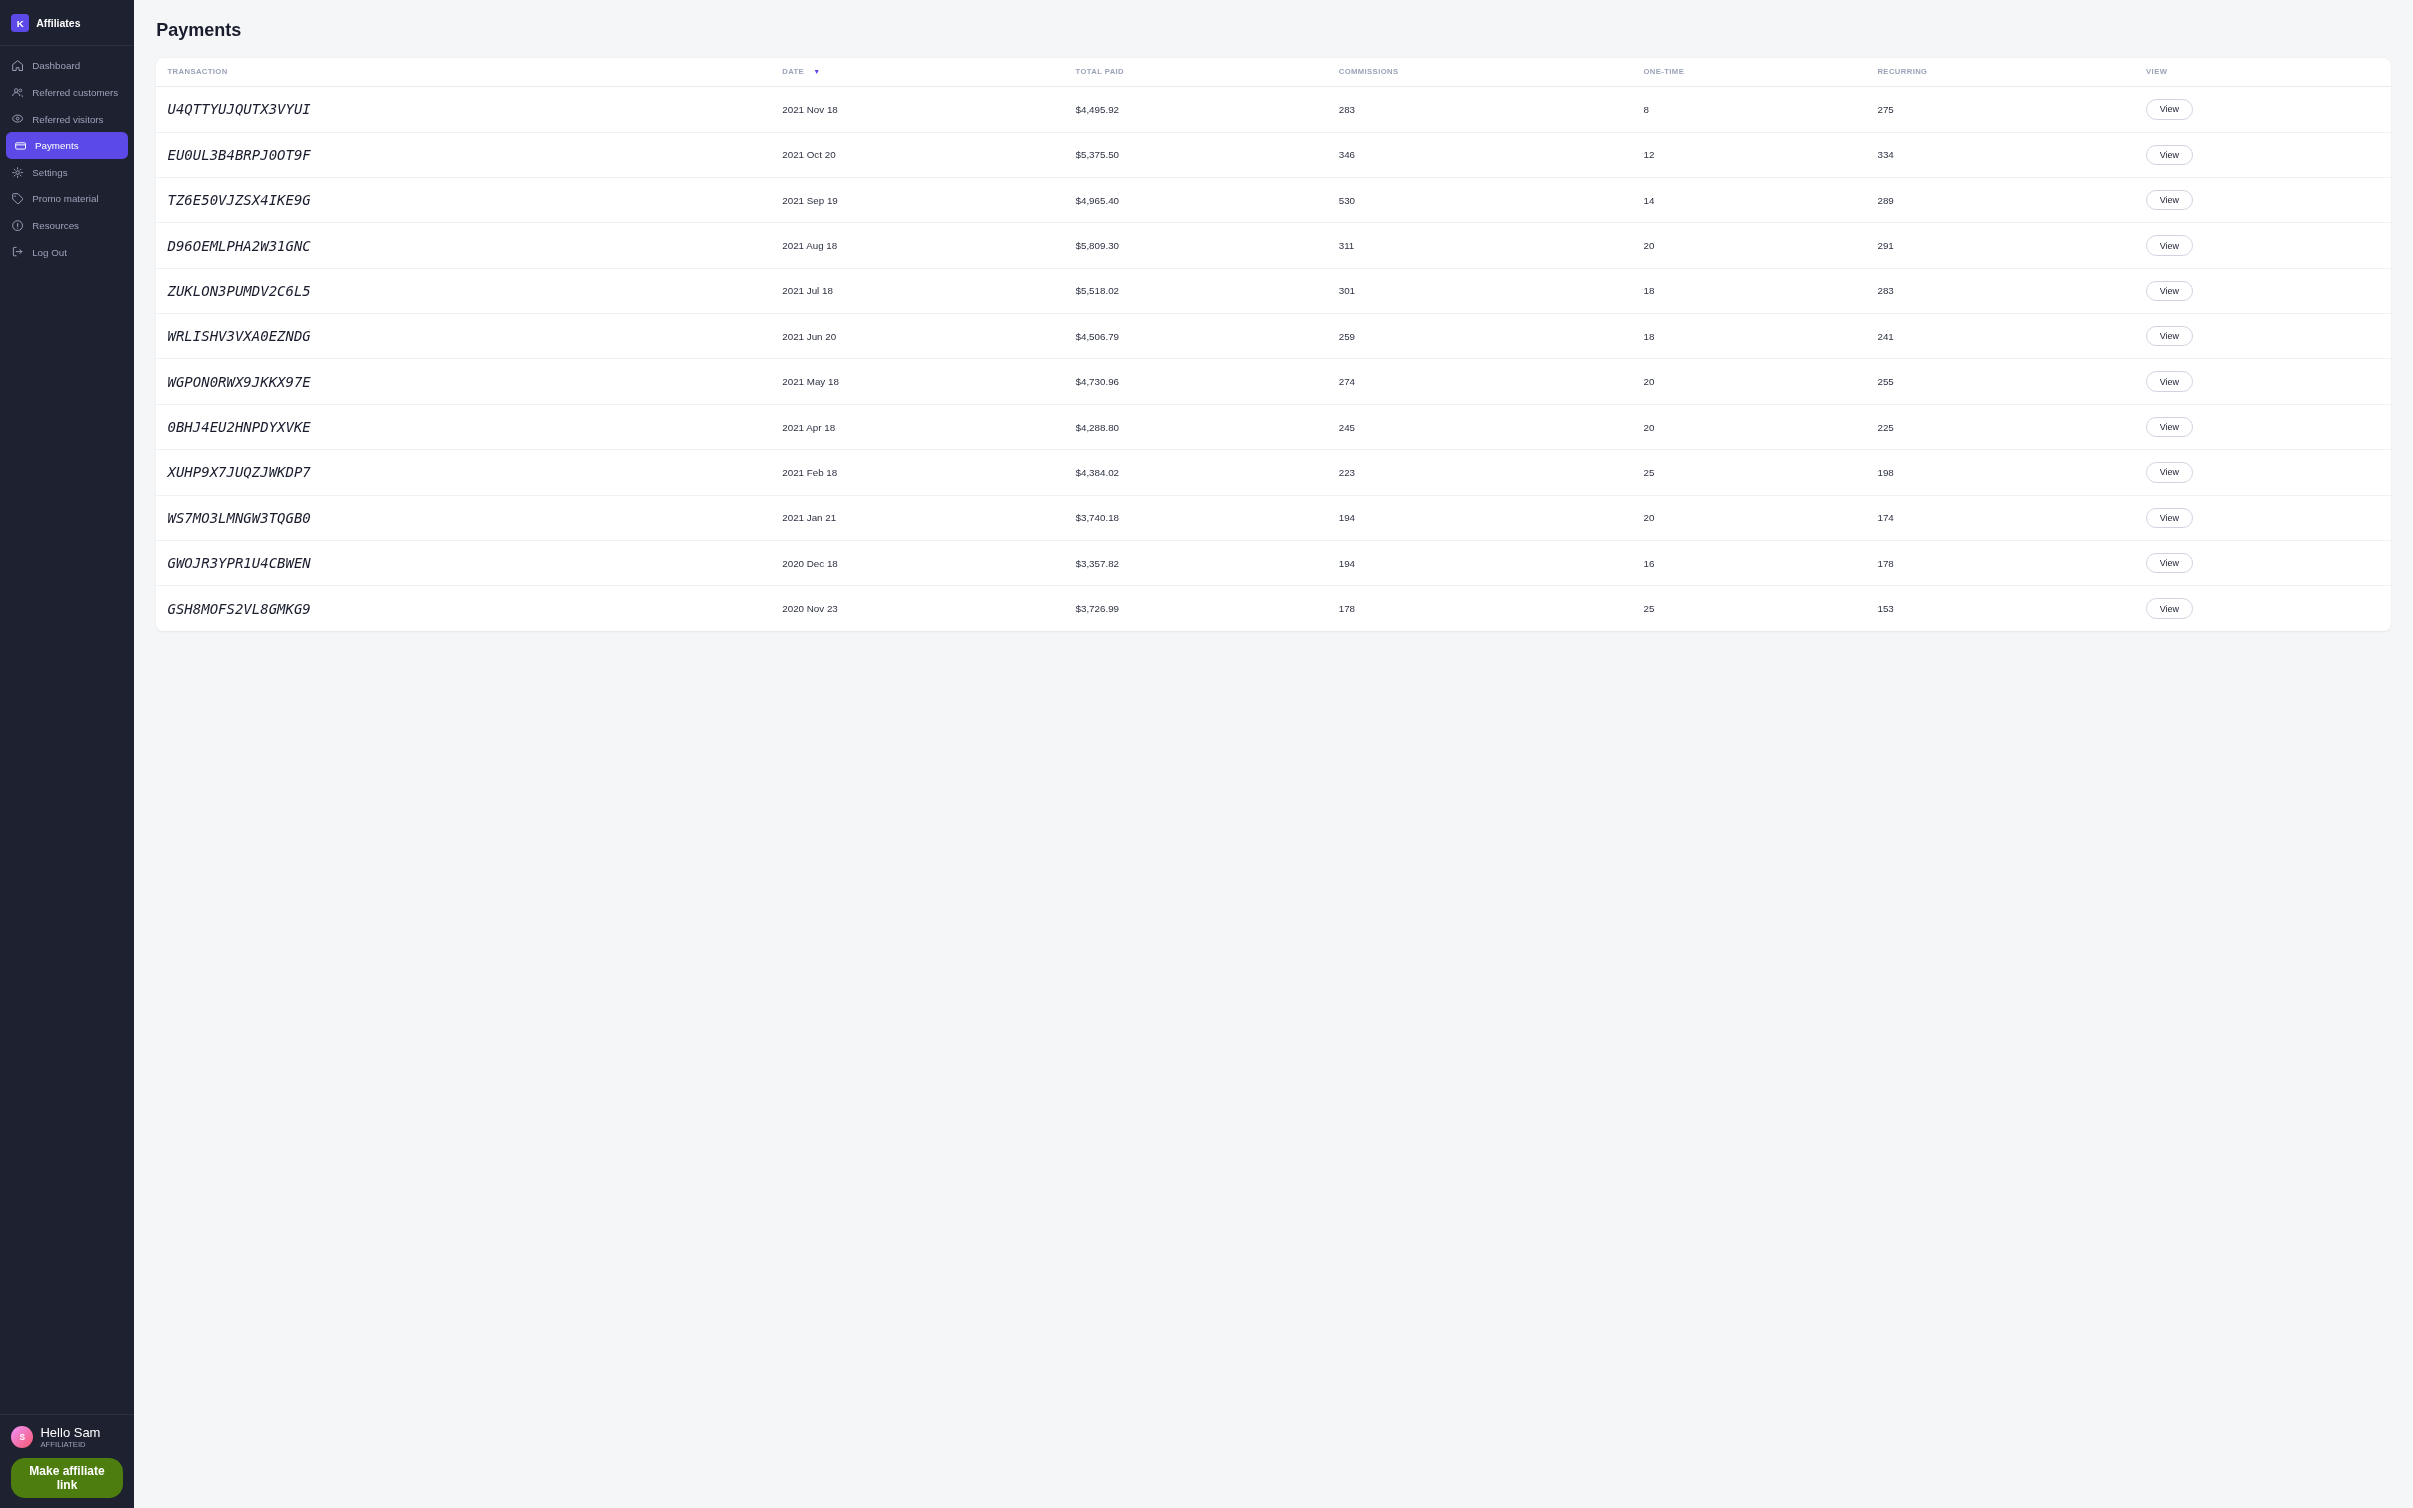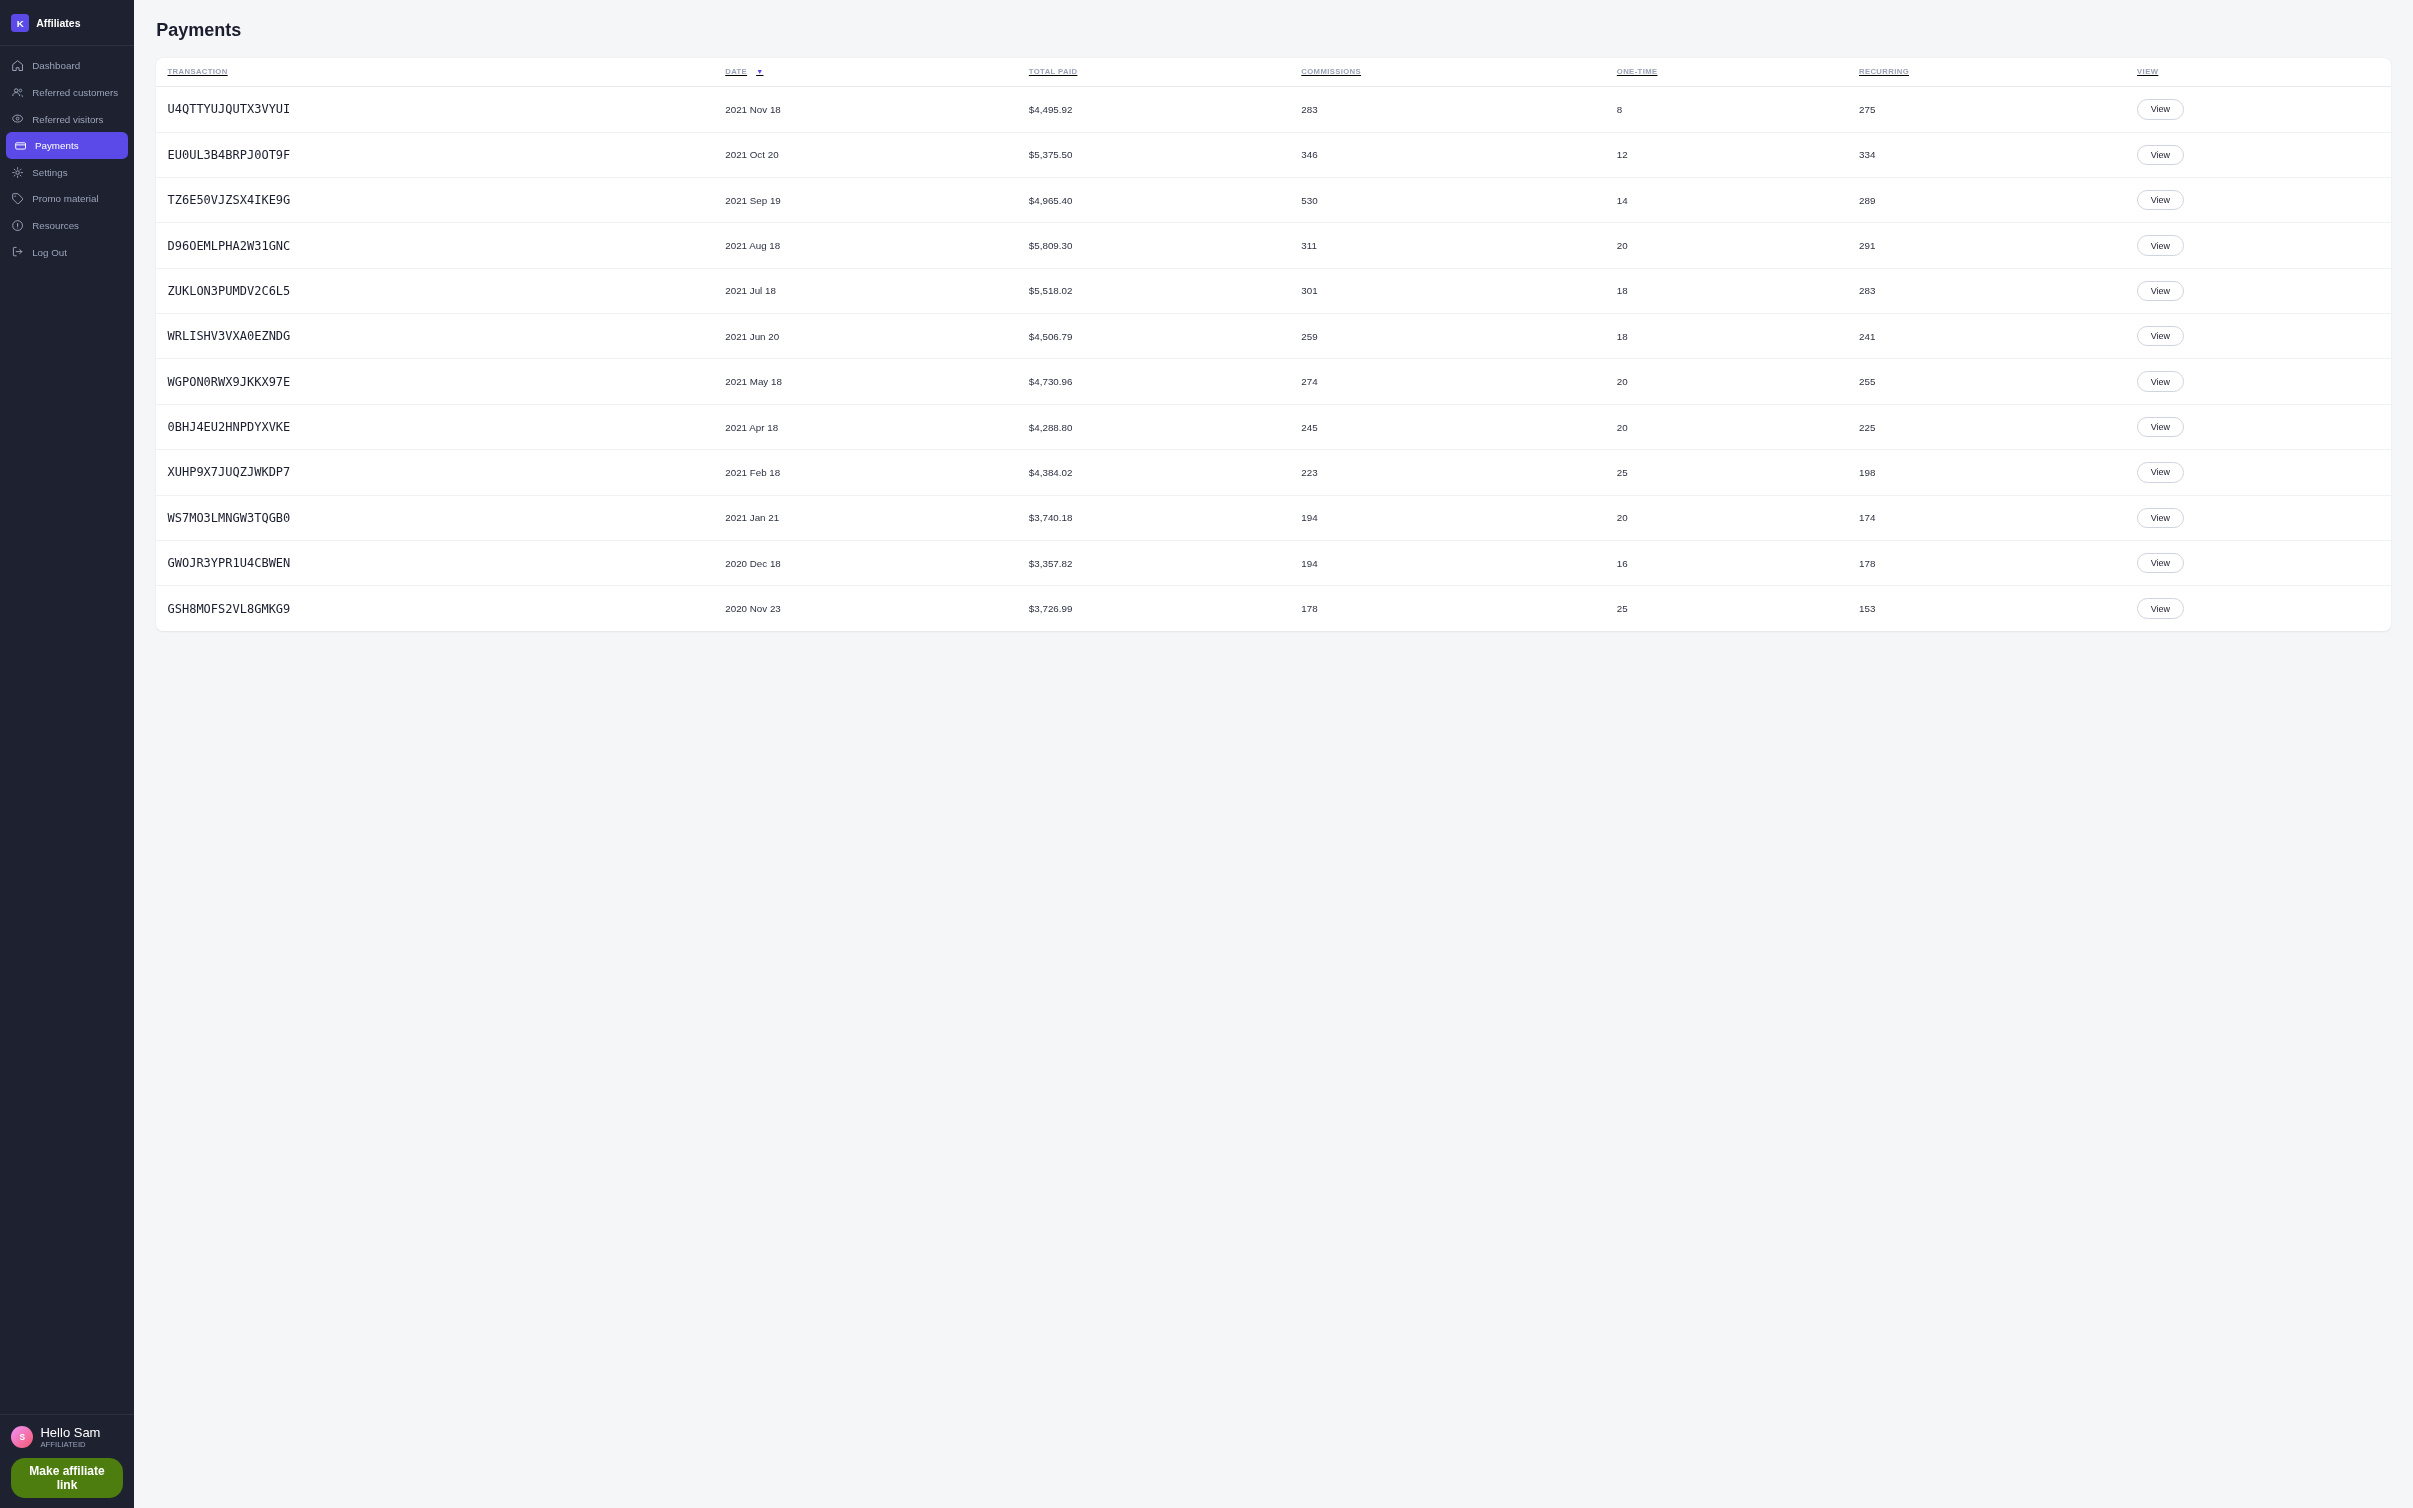--- a/index.html
+++ b/index.html
@@ -105,21 +105,20 @@
       border-radius: 7px;
       overflow: hidden;
       box-shadow: 0 0.7px 2.1px rgba(0,0,0,0.07);
     }
     table {
       width: 100%;
       border-collapse: collapse;
     }
     thead tr {
       border-bottom: 0.7px solid #e8eaf0;
-      text-decoration: underline;
     }
     thead th {
       padding: 9.8px 11.2px;
       font-size: 7.7px;
       font-weight: 600;
       color: #9ba3b8;
       text-align: left;
       letter-spacing: 0.05em;
       text-transform: uppercase;
     }
@@ -127,21 +126,21 @@
     .sort-arrow { color: #5b4ae8; font-size: 7px; }
     tbody tr {
       border-bottom: 0.7px solid #f0f1f5;
     }
     tbody tr:last-child { border-bottom: none; }
     tbody td {
       padding: 12px 11.2px;
       font-size: 9.8px;
       color: #2d3142;
     }
-    .td-transaction { font-family: monospace; font-size: 12px; color: #1a1d2e; }
+    .td-transaction { font-family: monospace; font-size: 14px; color: #1a1d2e; font-style: italic; }
     .view-btn {
       border: 0.7px solid #d0d4e0;
       background: #fff;
       color: #1a1d2e;
       padding: 4.2px 12.6px;
       border-radius: 14px;
       font-size: 9px;
       cursor: pointer;
       font-weight: 500;
     }

